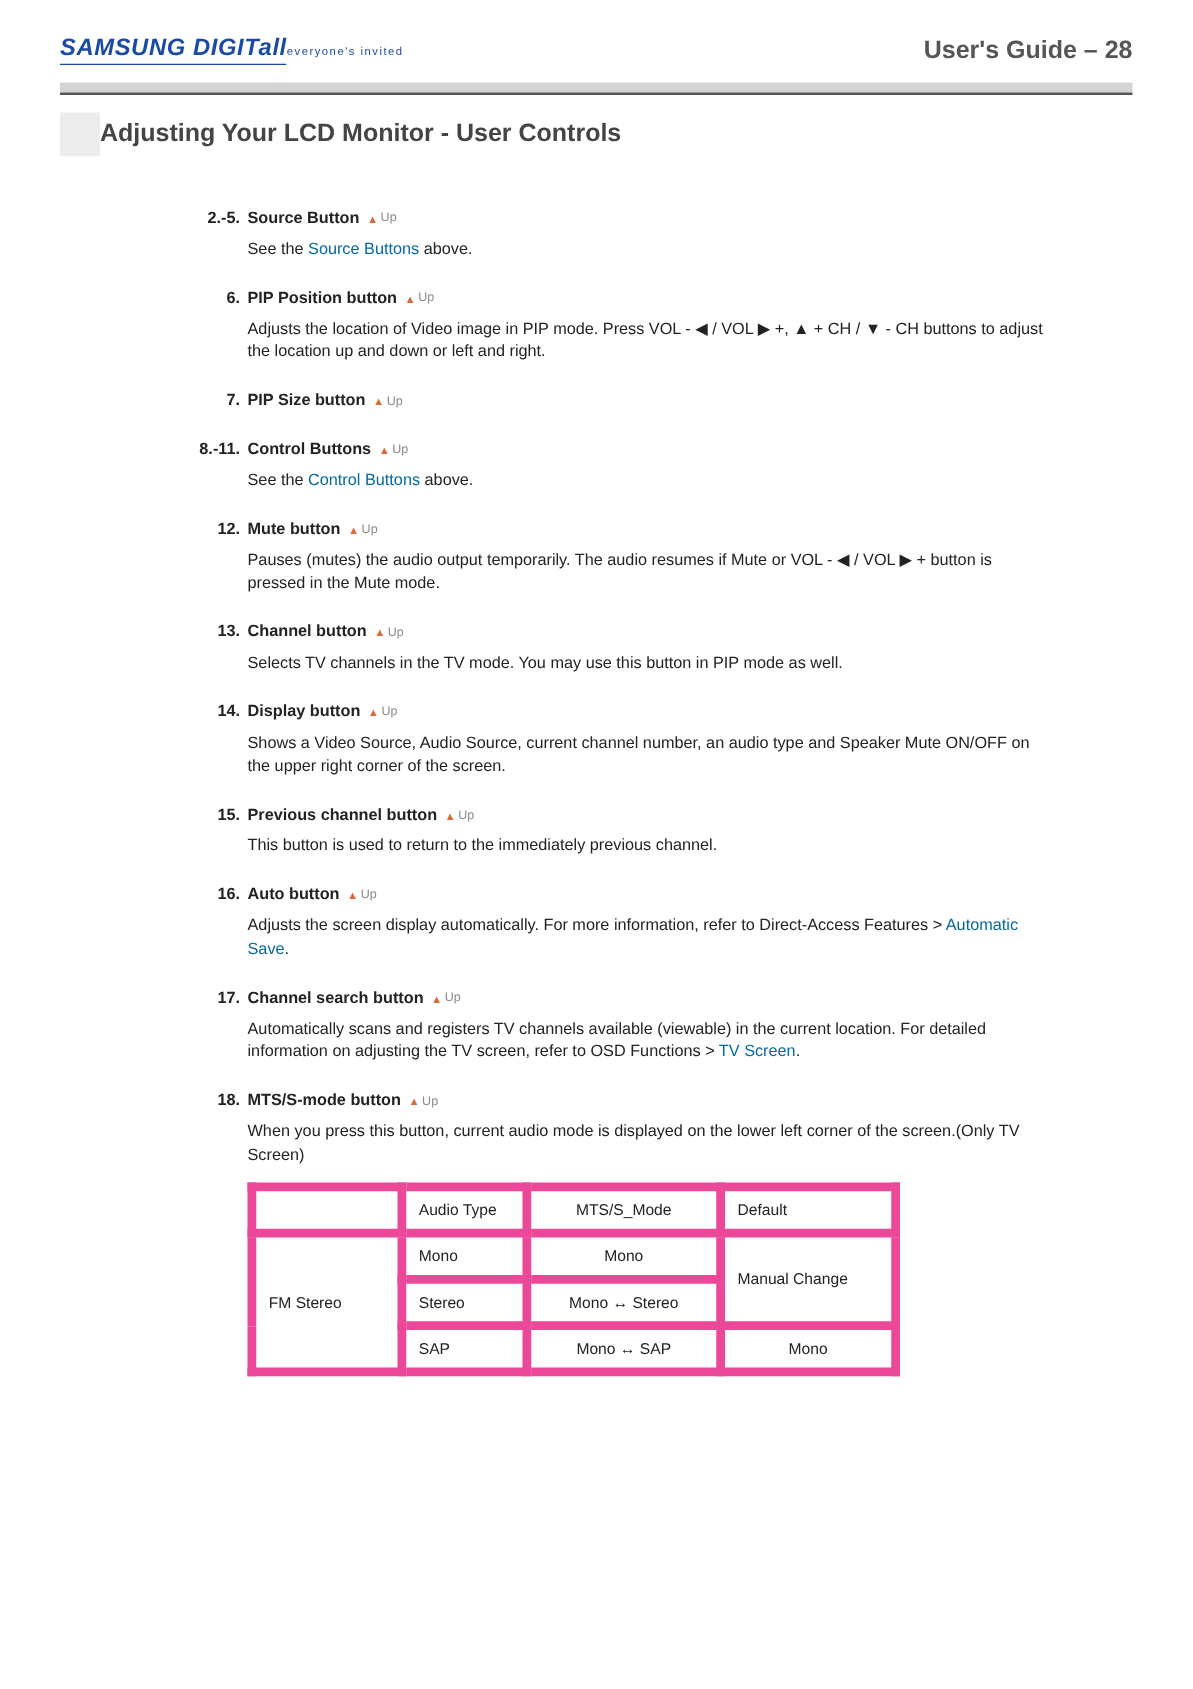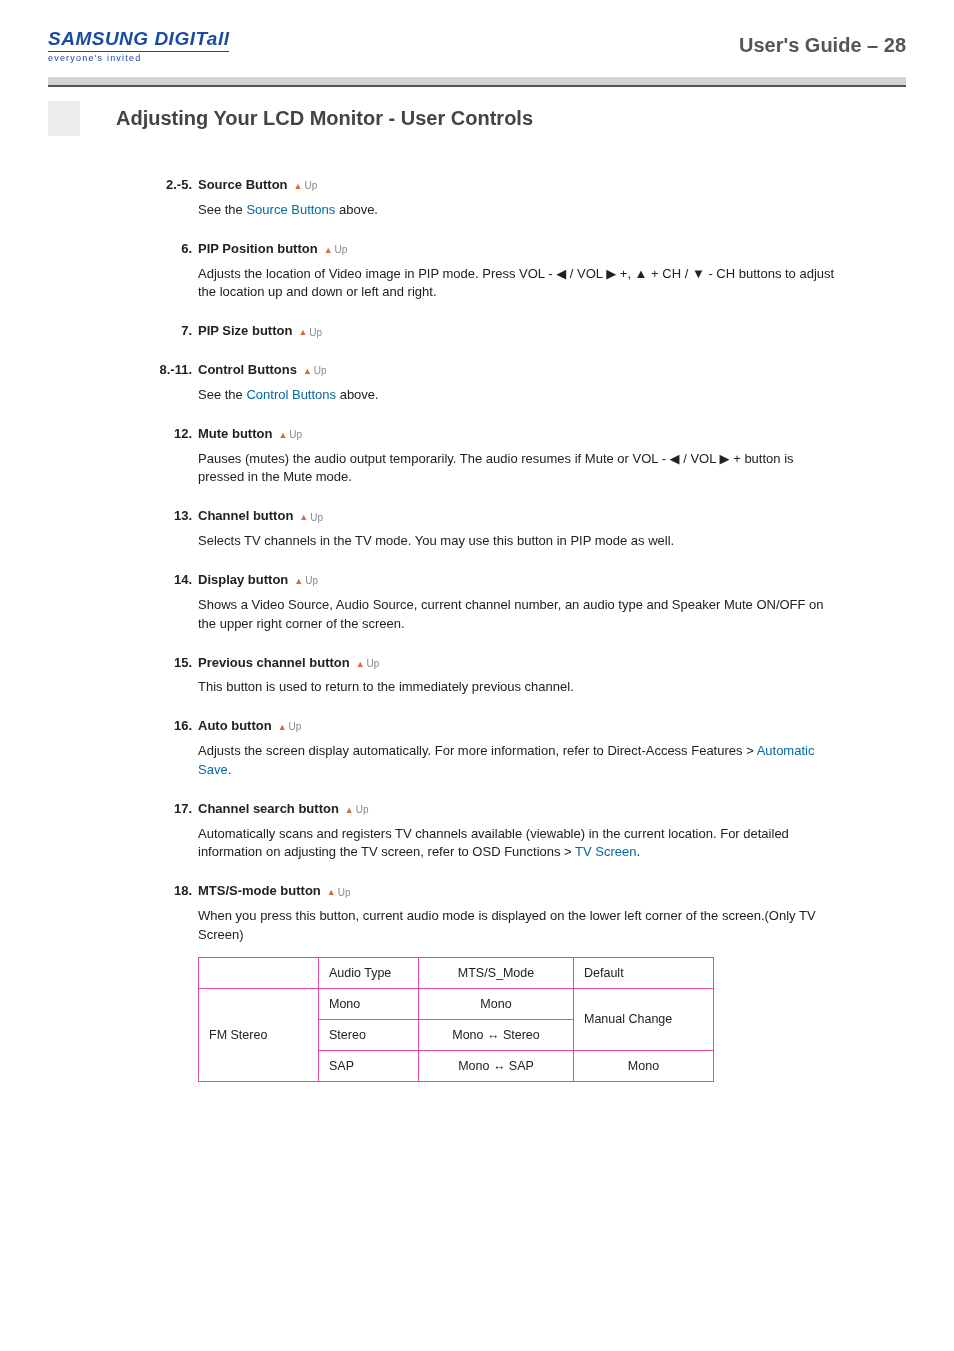--- a/index.html
+++ b/index.html
@@ -11,22 +11,22 @@
       color: #333;
     }
     .header {
       display: flex;
       justify-content: space-between;
       align-items: center;
       padding: 28px 48px 14px 48px;
     }
     .logo {
       display: flex;
-      flex-direction: column;
-      align-items: flex-start;
+      flex-direction: row;
+      align-items: center;
     }
     .logo-text {
       font-size: 19px;
       font-weight: bold;
       font-style: italic;
       color: #1a4ba3;
       letter-spacing: 0.5px;
       border-bottom: 1.5px solid #1a4ba3;
       padding-bottom: 1px;
     }
@@ -48,21 +48,20 @@
     }
     .thin-divider {
       height: 2px;
       background: #555;
       margin: 0 48px 10px 48px;
     }
     .section-title-bar {
       display: flex;
       align-items: stretch;
       margin: 14px 48px 40px 48px;
-      gap: 36px;
     }
     .section-title-pad {
       width: 32px;
       background: #ececec;
     }
     .section-title {
       font-size: 20px;
       font-weight: bold;
       color: #444;
       padding: 6px 0 6px 0;
@@ -126,21 +125,21 @@
     .glyph {
       font-family: Arial, sans-serif;
     }
     table.audio-table {
       border-collapse: collapse;
       margin-left: 50px;
       margin-top: 12px;
       font-size: 12.5px;
     }
     table.audio-table td {
-      border: 1px solid #ec4899;
+      border: 7px solid #ec4899;
       padding: 6px 10px;
       vertical-align: middle;
     }
     table.audio-table td.col0 { width: 120px; }
     table.audio-table td.col1 { width: 100px; }
     table.audio-table td.col2 { width: 155px; text-align: center; }
     table.audio-table td.col3 { width: 140px; }
   </style>
 </head>
 <body>

